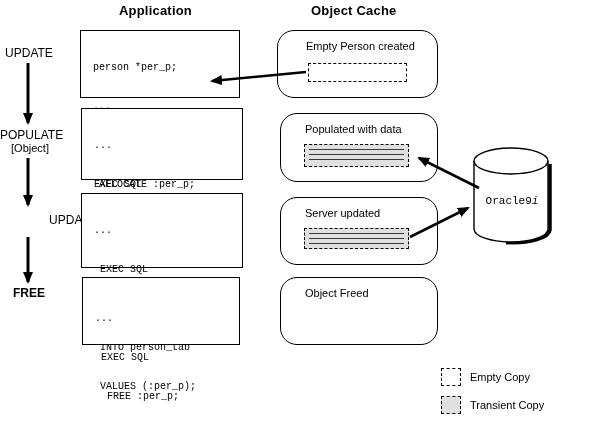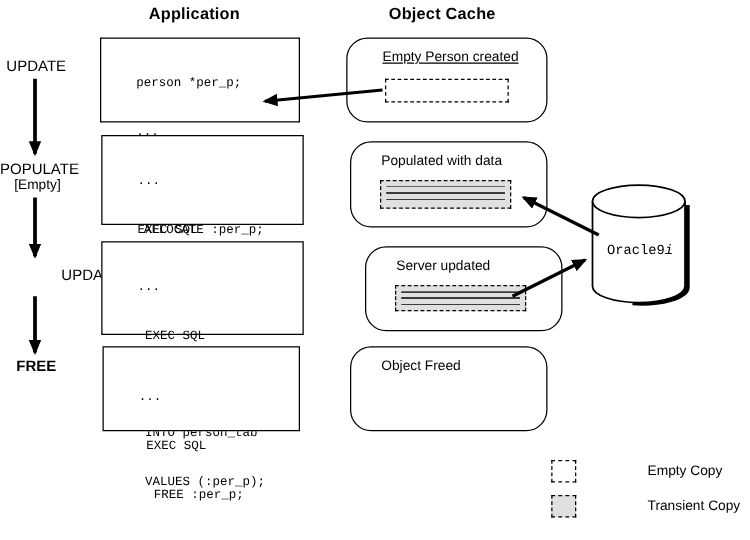--- a/index.html
+++ b/index.html
@@ -15,56 +15,56 @@
   .flow-label { position:absolute; width:60px; text-align:center; font-size:12px; line-height:13px; }
   .flow-label .sub { font-size:11px; }
   .fl-create   { left:-1px; top:47px; }
   .fl-populate { left:0px;  top:129px; }
   .fl-update   { left:-1px; top:214px;margin-left:44px; }
   .fl-free     { left:-1px; top:287px;font-weight:bold; }
 
   .code-block {
     position:absolute; border:1px solid var(--ink,#000); background:var(--paper,#fff);
     font-family:"Liberation Mono","DejaVu Sans Mono",monospace;
-    font-size:10px; line-height:13px; white-space:pre; padding:4px 0 0 28px;
+    font-size:10px; line-height:13px; white-space:pre; padding:4px 0 0 12px;
     box-sizing:border-box;
   }
   .cb1 { left:80px;  top:30px;  width:160px; height:68px; }
   .cb2 { left:81px;  top:108px; width:162px; height:72px; }
   .cb3 { left:81px;  top:193px; width:162px; height:75px; }
   .cb4 { left:82px;  top:277px; width:158px; height:68px; padding-top:8px; }
 
   .cache-box {
     position:absolute; border:1.5px solid var(--ink,#000); border-radius:17px;
     background:var(--paper,#fff); box-sizing:border-box;
   }
   .ca1 { left:277px; top:30px;  width:161px; height:68px; }
   .ca2 { left:280px; top:113px; width:158px; height:69px; }
-  .ca3 { left:292px; top:197px; width:158px; height:68px; }
+  .ca3 { left:280px; top:197px; width:158px; height:68px; }
   .ca4 { left:280px; top:277px; width:158px; height:68px; }
   .cache-label { position:absolute; left:24px; top:9px; font-size:11px; }
-  .ca1 .cache-label { left:28px;text-decoration:underline; }
+  .ca1 .cache-label { left:28px; }
 
   .copy-box { position:absolute; border:1px dashed var(--ink,#000); box-sizing:border-box; }
   .copy-box.empty { background:var(--paper,#fff); }
   .copy-box.transient { background:var(--transient-fill,#e0e0e0); }
   .ca1 .copy-box { left:30px; top:32px; width:99px;  height:19px; }
   .ca2 .copy-box { left:23px; top:30px; width:105px; height:23px; }
   .ca3 .copy-box { left:23px; top:30px; width:105px; height:21px; }
   .data-lines {
     position:absolute; left:4px; right:4px; top:4px; bottom:4px;
     background:repeating-linear-gradient(to bottom,
       var(--transient-line,#3a3a3a) 0 1px, transparent 1px 5px);
   }
 
   .db-label { position:absolute; left:479px; top:195px; width:66px; text-align:center;
               font-size:11px; z-index:6;font-family:Liberation Mono, monospace; }
 
   .legend { position:absolute; left:441px; top:368px; z-index:6; }
-  .legend-row { display:flex; align-items:center; margin-bottom:10px;gap:48px; }
+  .legend-row { display:flex; align-items:center; margin-bottom:10px; }
   .legend-swatch { width:20px; height:18px; border:1px dashed var(--ink,#000);
                    box-sizing:border-box; margin-right:9px; }
   .legend-swatch.empty { background:var(--paper,#fff); }
   .legend-swatch.transient { background:var(--transient-fill,#e0e0e0); }
   .legend-label { font-size:11px; }
 
   svg.overlay { position:absolute; left:0; top:0; z-index:5; pointer-events:none; }
   svg.overlay .arrow { stroke:var(--ink,#000); stroke-width:2.6px; fill:none; }
   svg.overlay .flow-arrow { stroke-width:3px; }
   svg.overlay .cyl { stroke:var(--ink,#000); fill:var(--paper,#fff); stroke-width:1.4px; }
@@ -77,21 +77,21 @@
 
   <div class="hdr cache">Object Cache</div>
   <div class="hdr app">Application</div>
 
   <div class="flow-label fl-create">
     <div>UPDATE</div>
     <div class="sub"></div>
   </div>
   <div class="flow-label fl-populate">
     <div>POPULATE</div>
-    <div class="sub">[Empty]</div>
+    <div class="sub">[Object]</div>
   </div>
   <div class="flow-label fl-update">
     <div>UPDATE</div>
     <div class="sub"></div>
   </div>
   <div class="flow-label fl-free">
     <div>FREE</div>
     <div class="sub"></div>
   </div>
 

